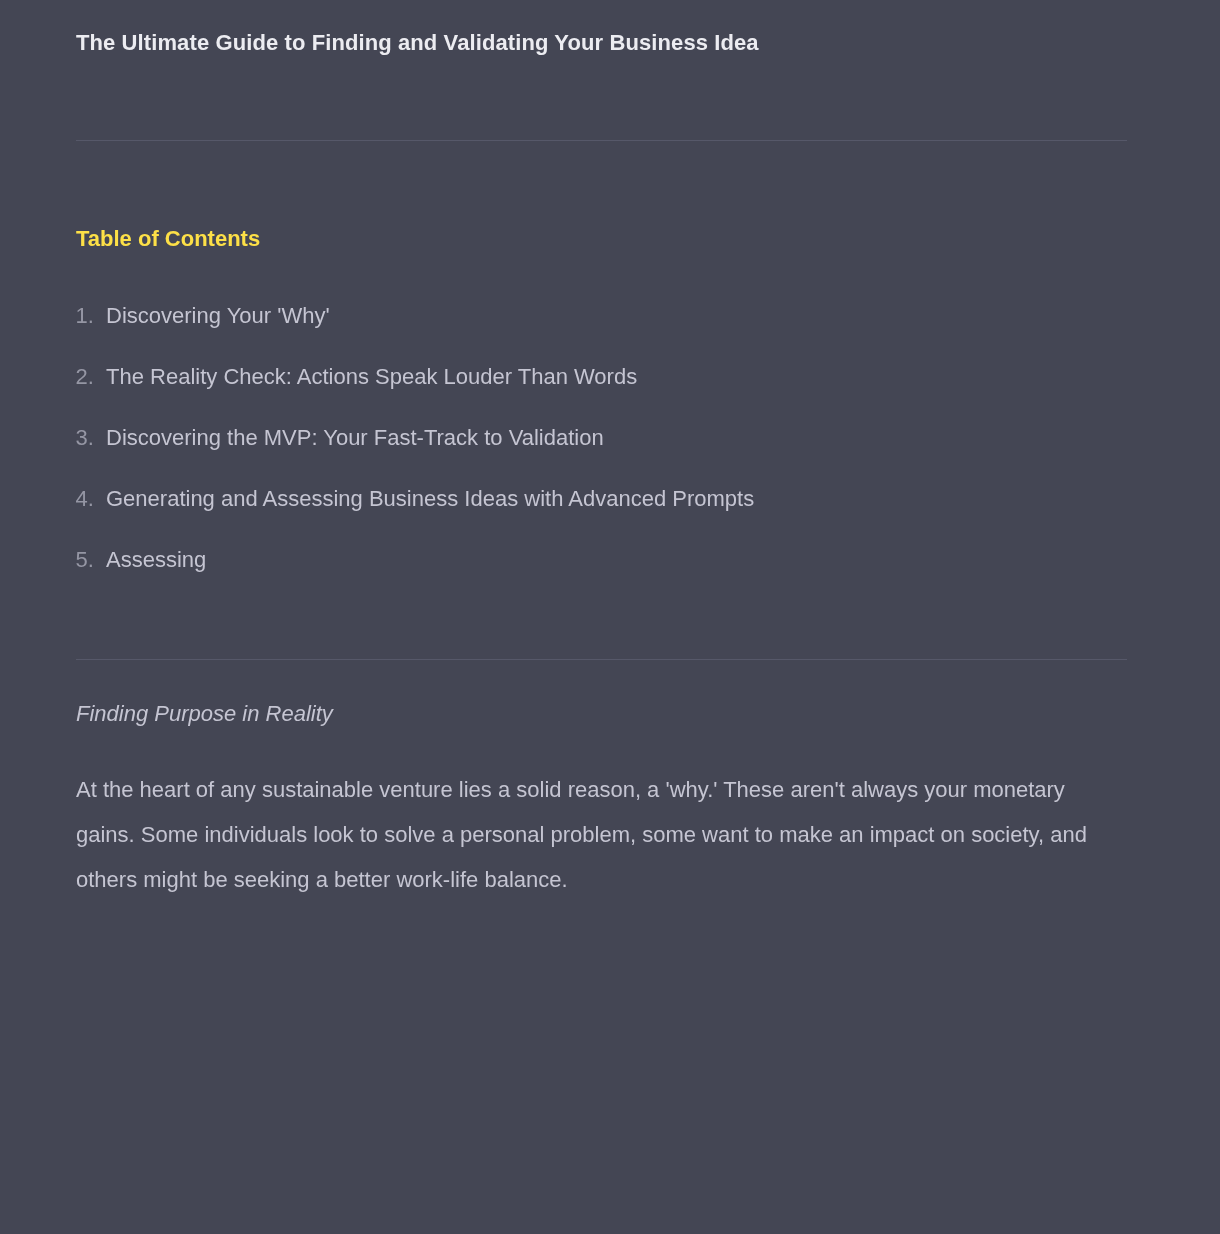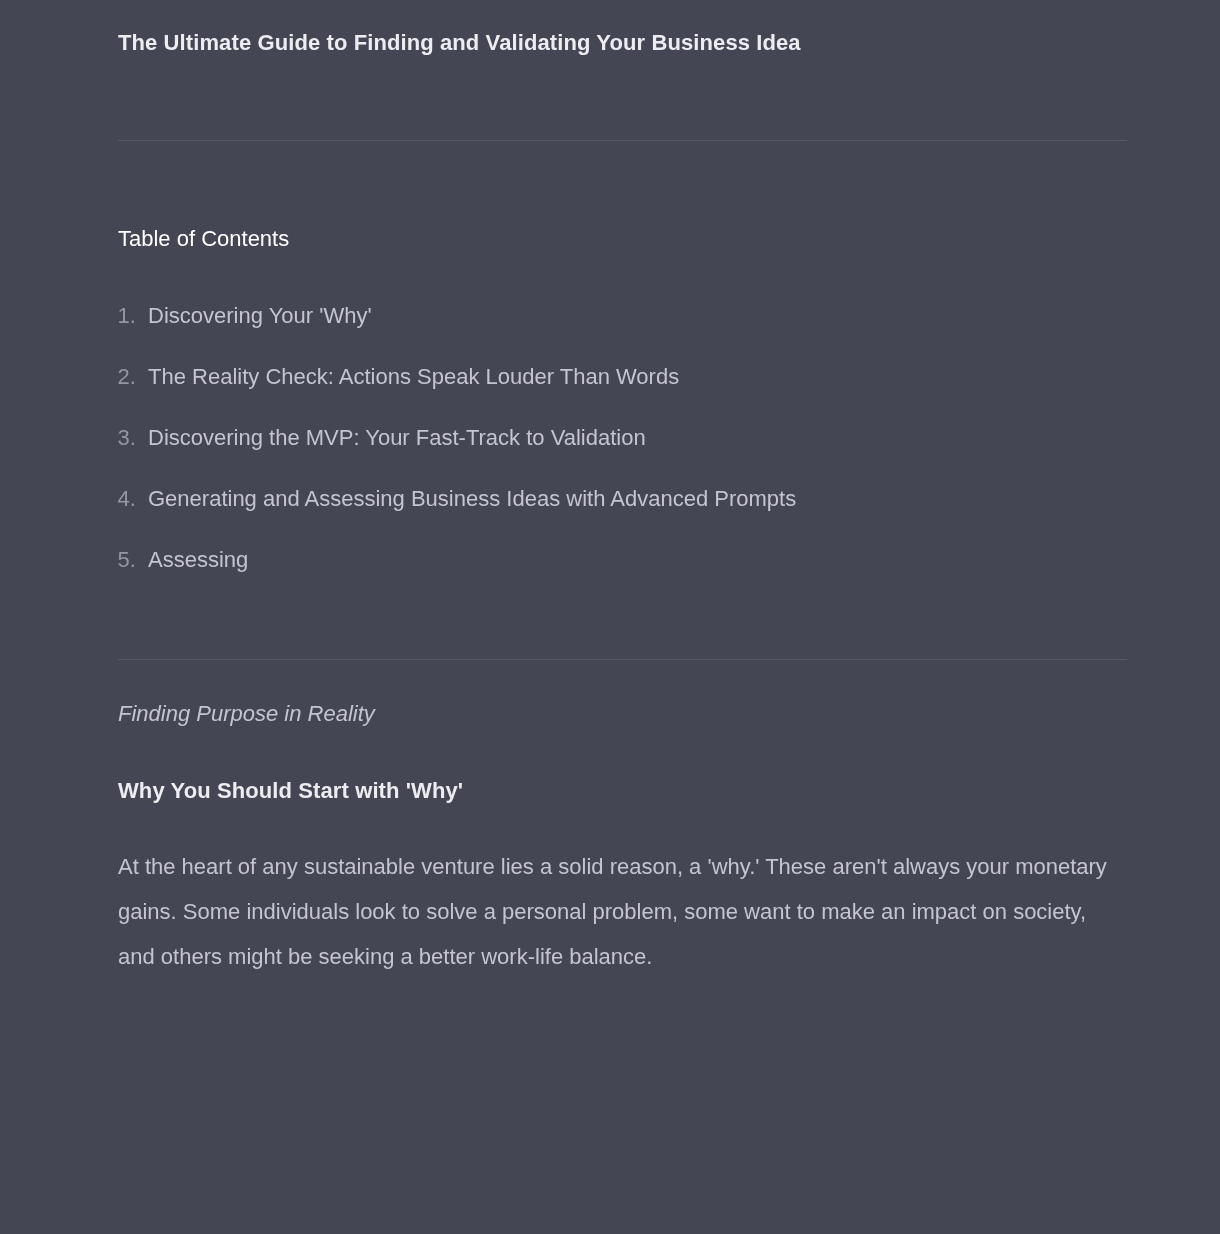--- a/index.html
+++ b/index.html
@@ -13,21 +13,21 @@
     overflow: hidden;
     font-family: "Liberation Sans", "DejaVu Sans", sans-serif;
     font-size: 22px;
     line-height: 45px;
     color: #c5c5d2;
     -webkit-font-smoothing: antialiased;
   }
   .doc {
     box-sizing: border-box;
     width: 1220px;
-    padding: 20px 93px 32px 118px;
+    padding: 20px 93px 32px 76px;
   }
   .doc-title {
     margin: 0;
     font-size: 22px;
     line-height: 45px;
     font-weight: bold;
     color: #ececf1;
     letter-spacing: 0.1px;
   }
   hr.divider {
@@ -35,22 +35,22 @@
     border-top: 1px solid #565869;
     margin: 75px 0 0 0;
   }
   hr.divider-2 {
     margin-top: 77px;
   }
   .toc-heading {
     margin: 75px 0 0 0;
     font-size: 22px;
     line-height: 45px;
-    font-weight: normal;
-    color: #ffffff;
+    font-weight: bold;
+    color: #fde047;
   }
   ol.toc-list {
     margin: 32px 0 0 0;
     padding: 0 0 0 8px;
     list-style: decimal outside;
   }
   ol.toc-list li {
     margin: 16px;
     padding-left: 6px;
     color: #c5c5d2;
@@ -100,17 +100,16 @@
     <li>Generating and Assessing Business Ideas with Advanced Prompts</li>
     <li>Assessing</li>
   </ol>
 
   <hr class="divider divider-2">
 
 
   <p class="section-subtitle">Finding Purpose in Reality</p>
 
 
-  <h3 class="subsection-heading">Why You Should Start with 'Why'</h3>
 
   <p class="body-paragraph">At the heart of any sustainable venture lies a solid reason, a 'why.' These aren't always your monetary gains. Some individuals look to solve a personal problem, some want to make an impact on society, and others might be seeking a better work-life balance.</p>
 
 </div>
 
 </body></html>

